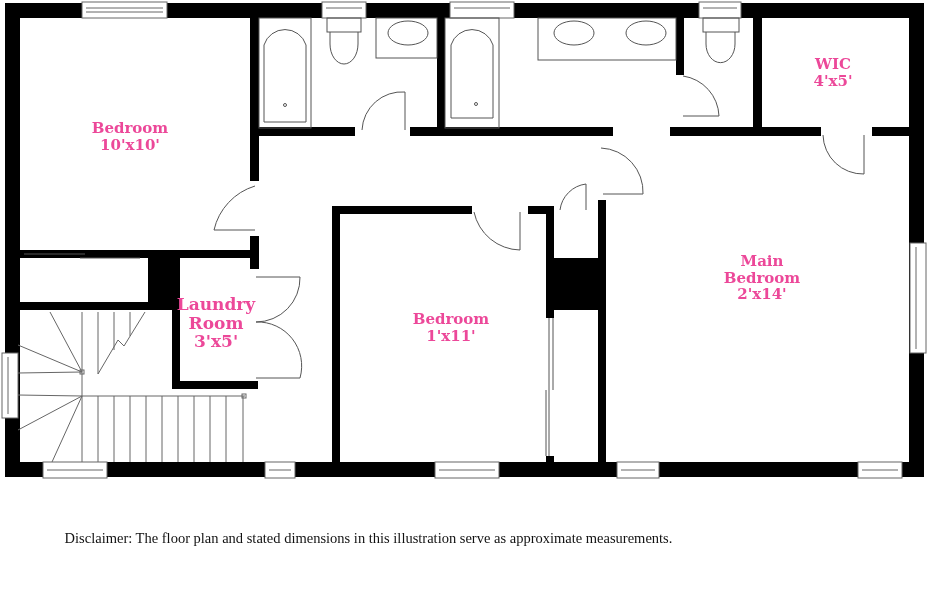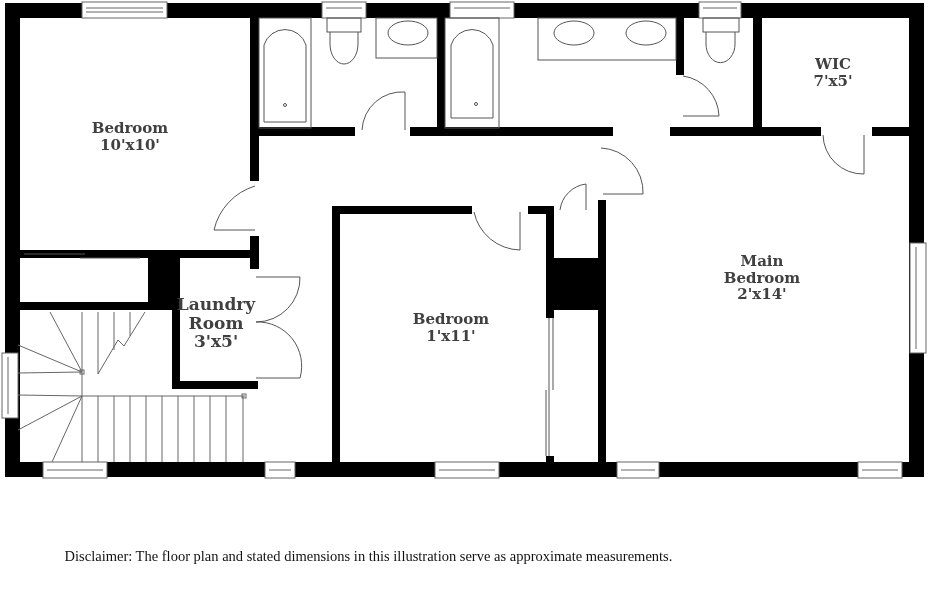--- a/index.html
+++ b/index.html
@@ -1,21 +1,21 @@
 <!DOCTYPE html>
 <html><head>
 <meta charset="utf-8">
 <style>
   html, body { margin:0; padding:0; background:#ffffff; }
   body { width:929px; height:592px; position:relative; overflow:hidden; font-family:"DejaVu Serif", serif; }
   #plan { position:absolute; left:0; top:0; }
-  .lbl { position:absolute; text-align:center; font-family:"DejaVu Serif", serif; font-weight:bold; color:#404040; line-height:1.1; transform:translate(-50%,-50%); white-space:nowrap; }
+  .lbl { position:absolute; text-align:center; font-family:"DejaVu Serif", serif; font-weight:bold; color:#ec4899; line-height:1.1; transform:translate(-50%,-50%); white-space:nowrap; }
   .lbl-big { font-size:15px; }
   .lbl-small { font-size:17px; }
-  .disclaimer { position:absolute; left:0; width:737px; top:547px; text-align:center; font-family:"Liberation Serif", serif; font-size:14.5px; color:#111; line-height:19px; }
+  .disclaimer { position:absolute; left:0; width:737px; top:529px; text-align:center; font-family:"Liberation Serif", serif; font-size:14.5px; color:#111; line-height:19px; }
 </style>
 </head>
 <body>
 
 <svg id="plan" width="929" height="592" viewBox="0 0 929 592">
   <g fill="#000">
 
     <rect x="5" y="3" width="919" height="15"></rect>
     <rect x="5" y="3" width="15" height="474"></rect>
     <rect x="909" y="3" width="15" height="474"></rect>
@@ -144,21 +144,21 @@
   </g>
 </svg>
 
 <div class="lbl lbl-big" style="left:130px;top:136px;">
   <div>Bedroom</div>
   <div>10'x10'</div>
 </div>
 
 <div class="lbl lbl-big" style="left:833px;top:72px;">
   <div>WIC</div>
-  <div>7'x5'</div>
+  <div>4'x5'</div>
 </div>
 
 <div class="lbl lbl-small" style="left:216px;top:323px;">
   <div>Laundry</div>
   <div>Room</div>
   <div>3'x5'</div>
 </div>
 
 <div class="lbl lbl-big" style="left:451px;top:327px;">
   <div>Bedroom</div>

